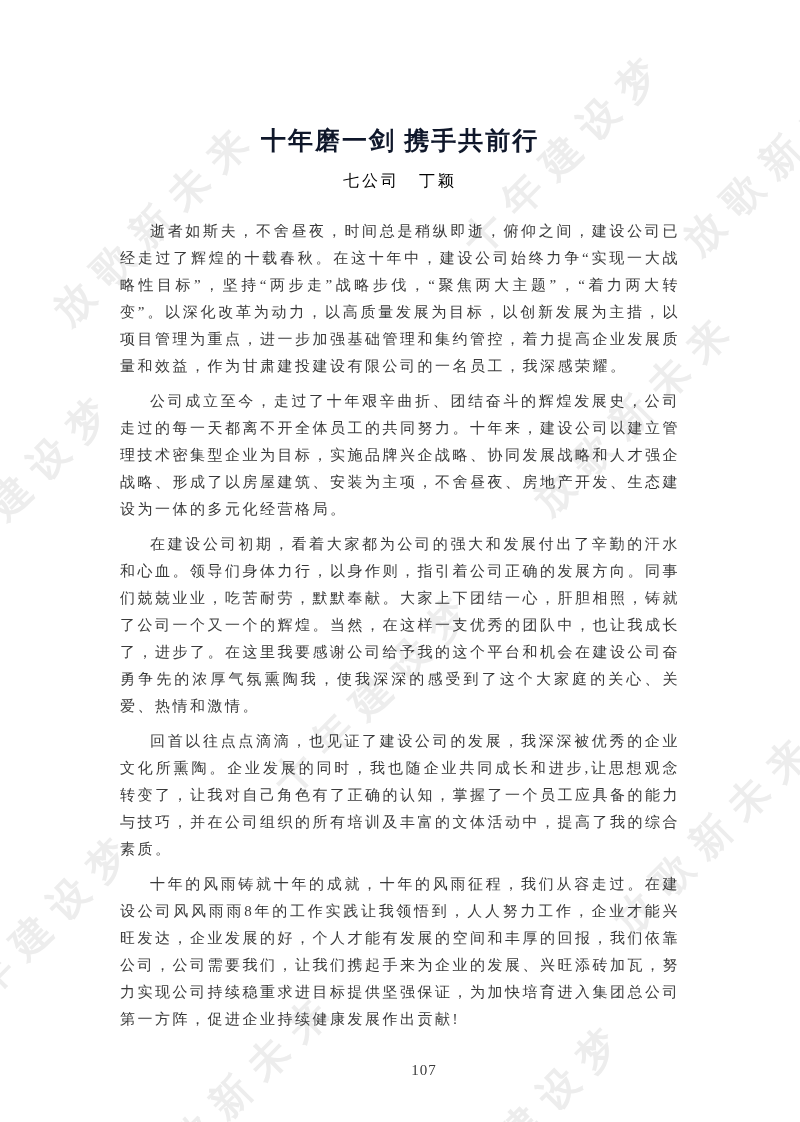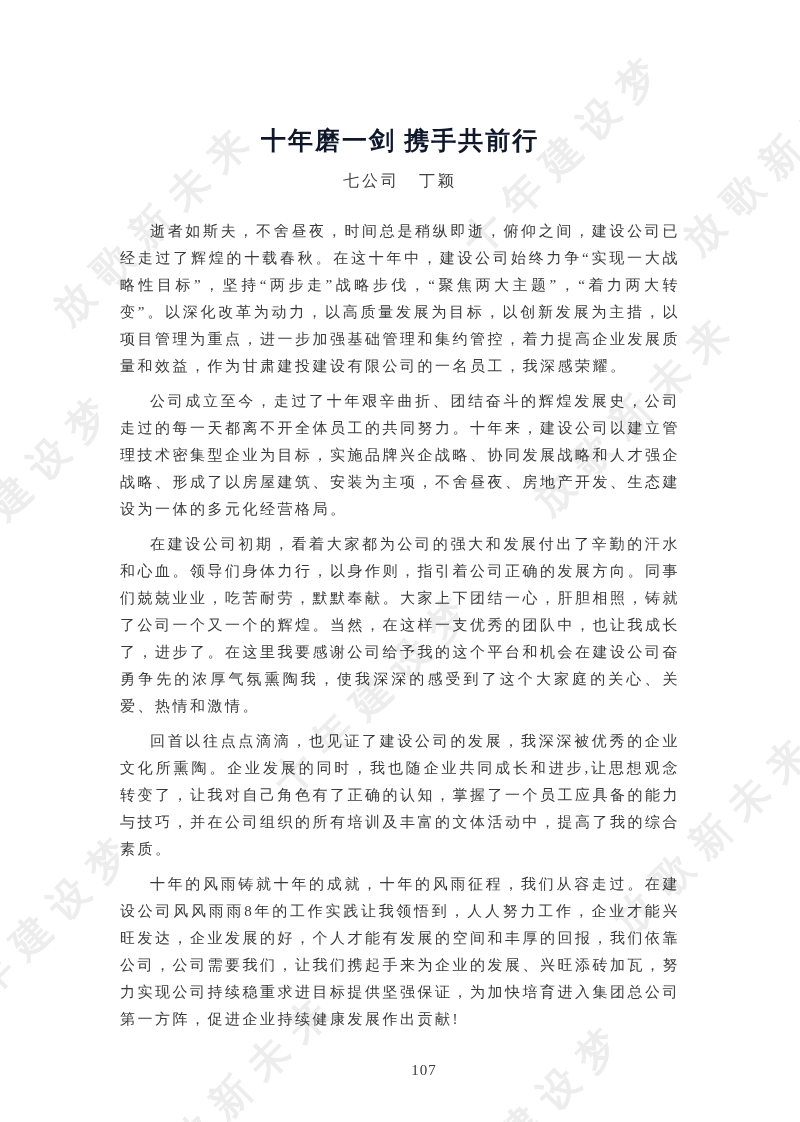--- a/index.html
+++ b/index.html
@@ -43,21 +43,21 @@
     text-align: center;
     color: #0f172a;
     font-size: 25px;
     font-weight: bold;
     letter-spacing: 2px;
     line-height: 30px;
   }
   .article-byline {
     margin-top: 14px;
     text-align: center;
-    color: #404040;
+    color: #000000;
     font-size: 16px;
     letter-spacing: 3px;
     line-height: 22px;
   }
   .article-body {
     margin-top: 26px;
     color: #3a3a3a;
     font-size: 15px;
     line-height: 27px;
     letter-spacing: 2.5px;

